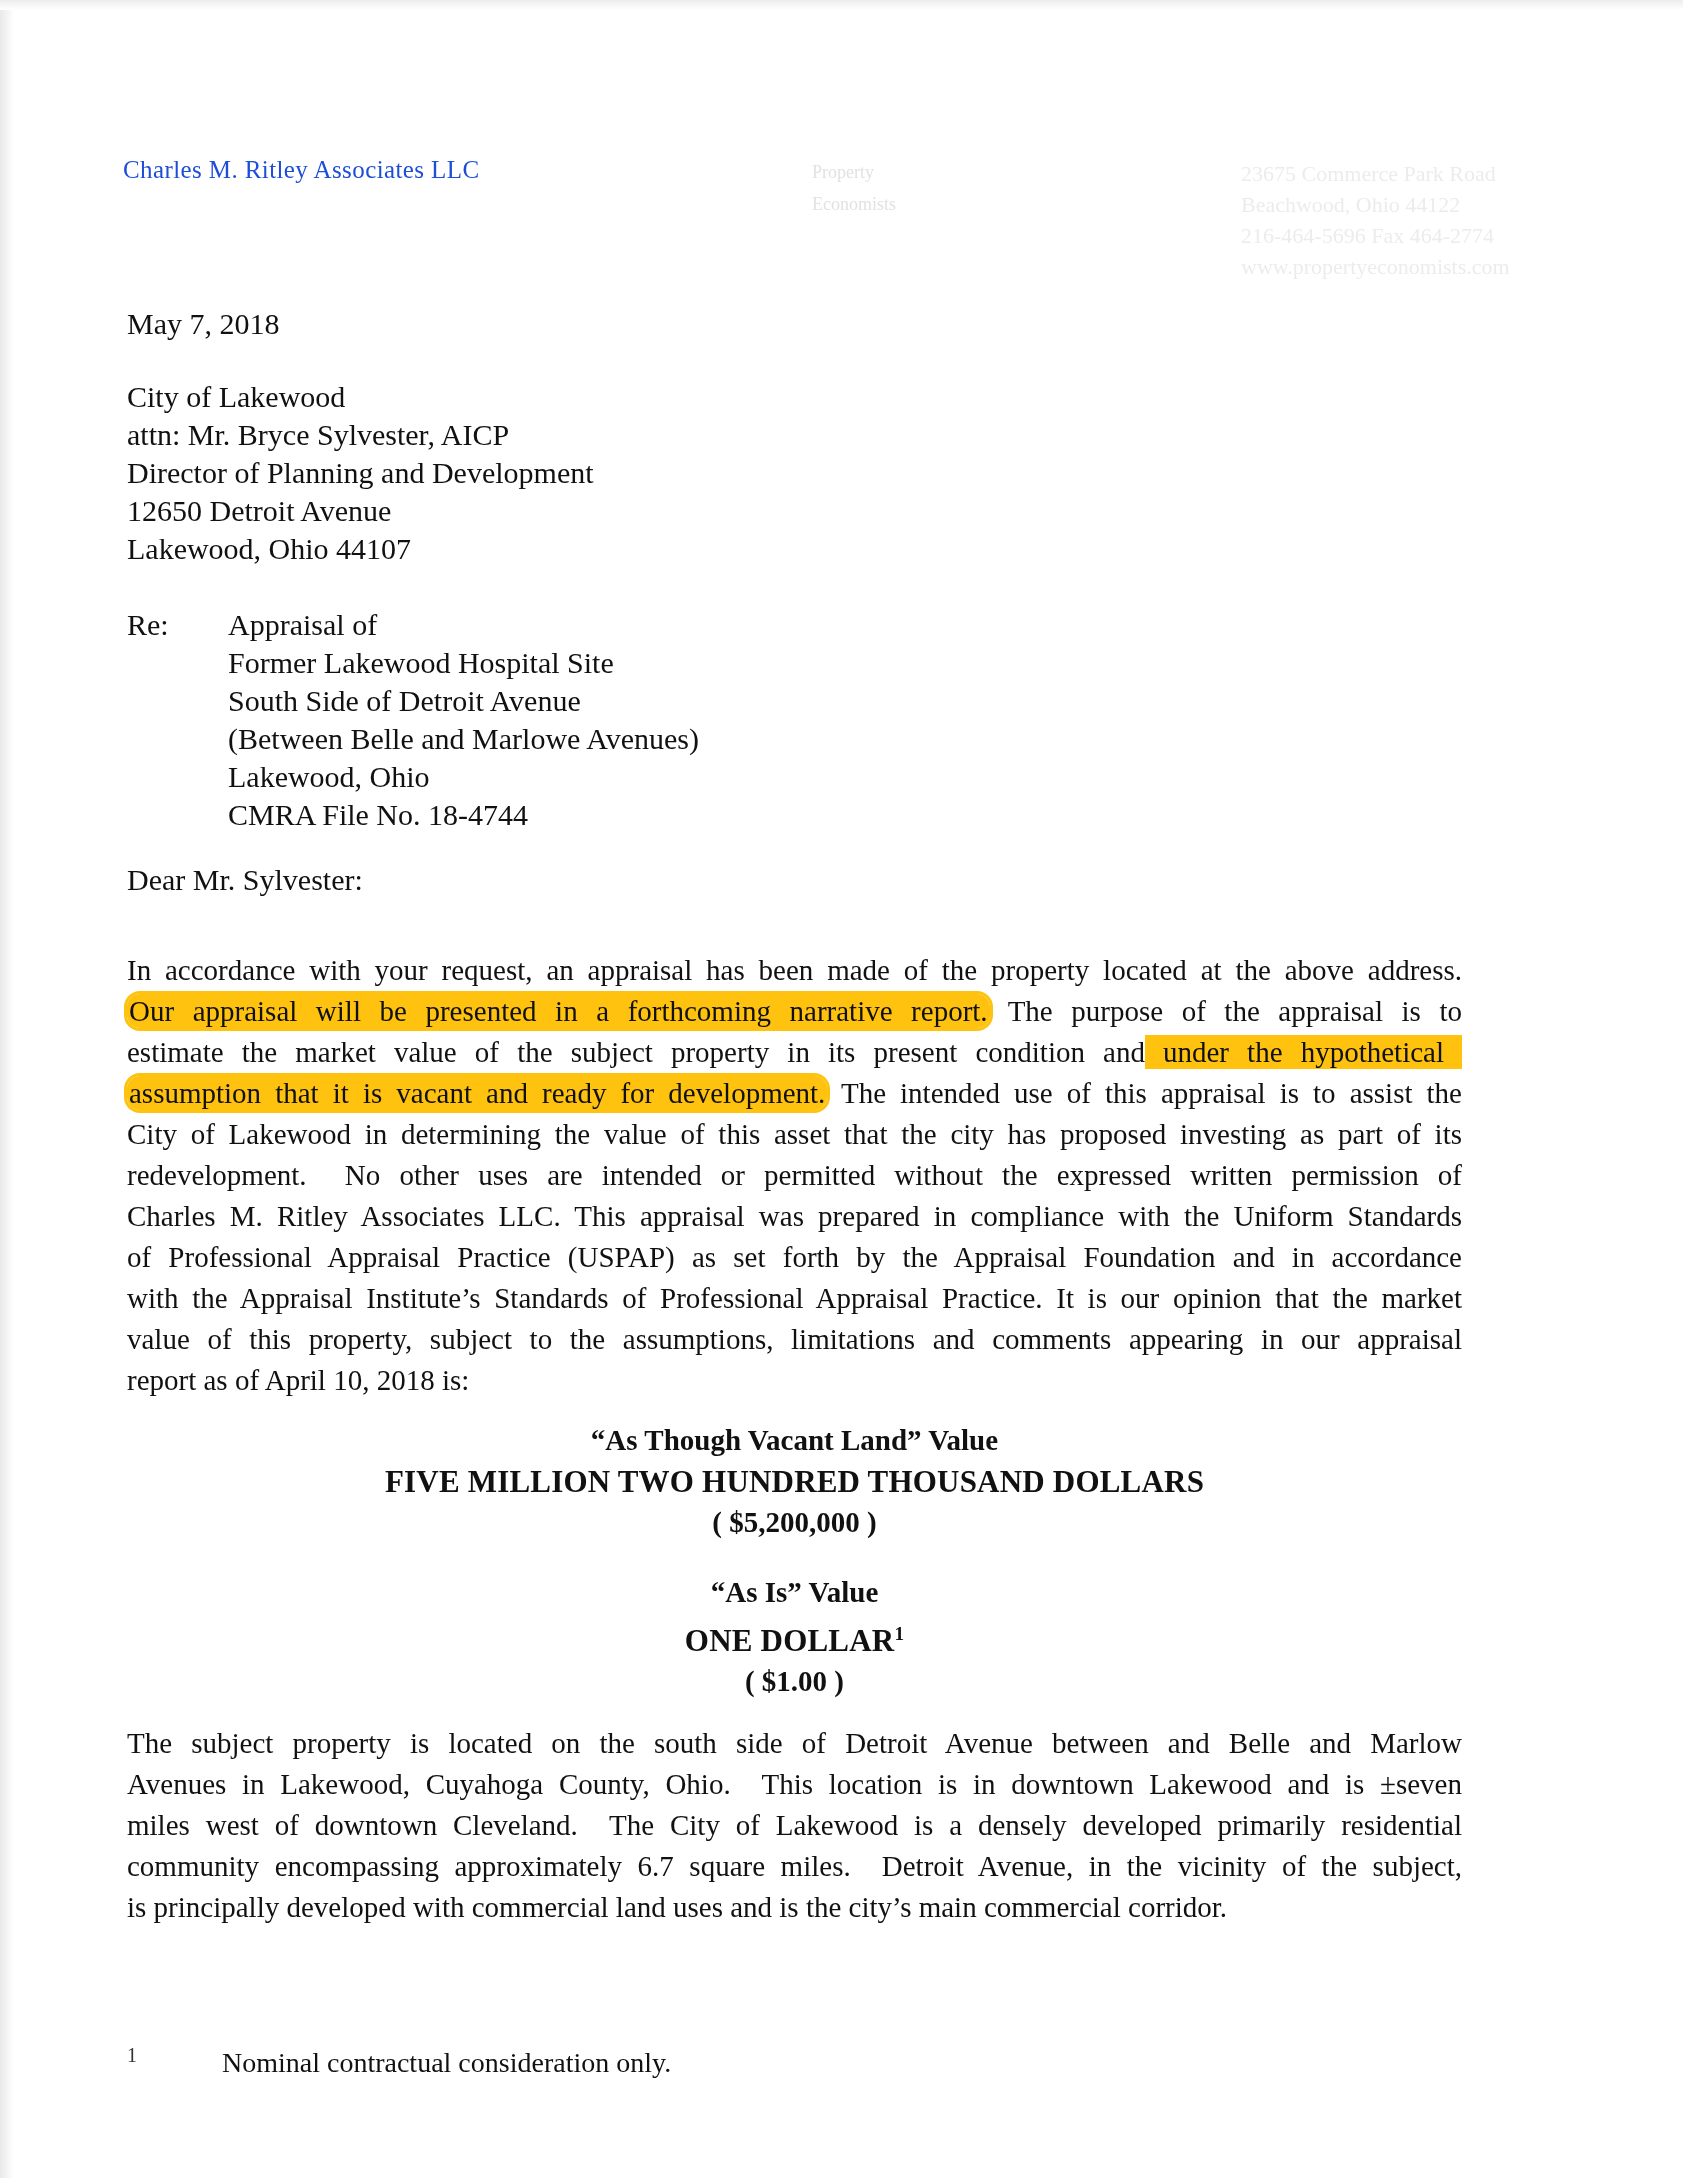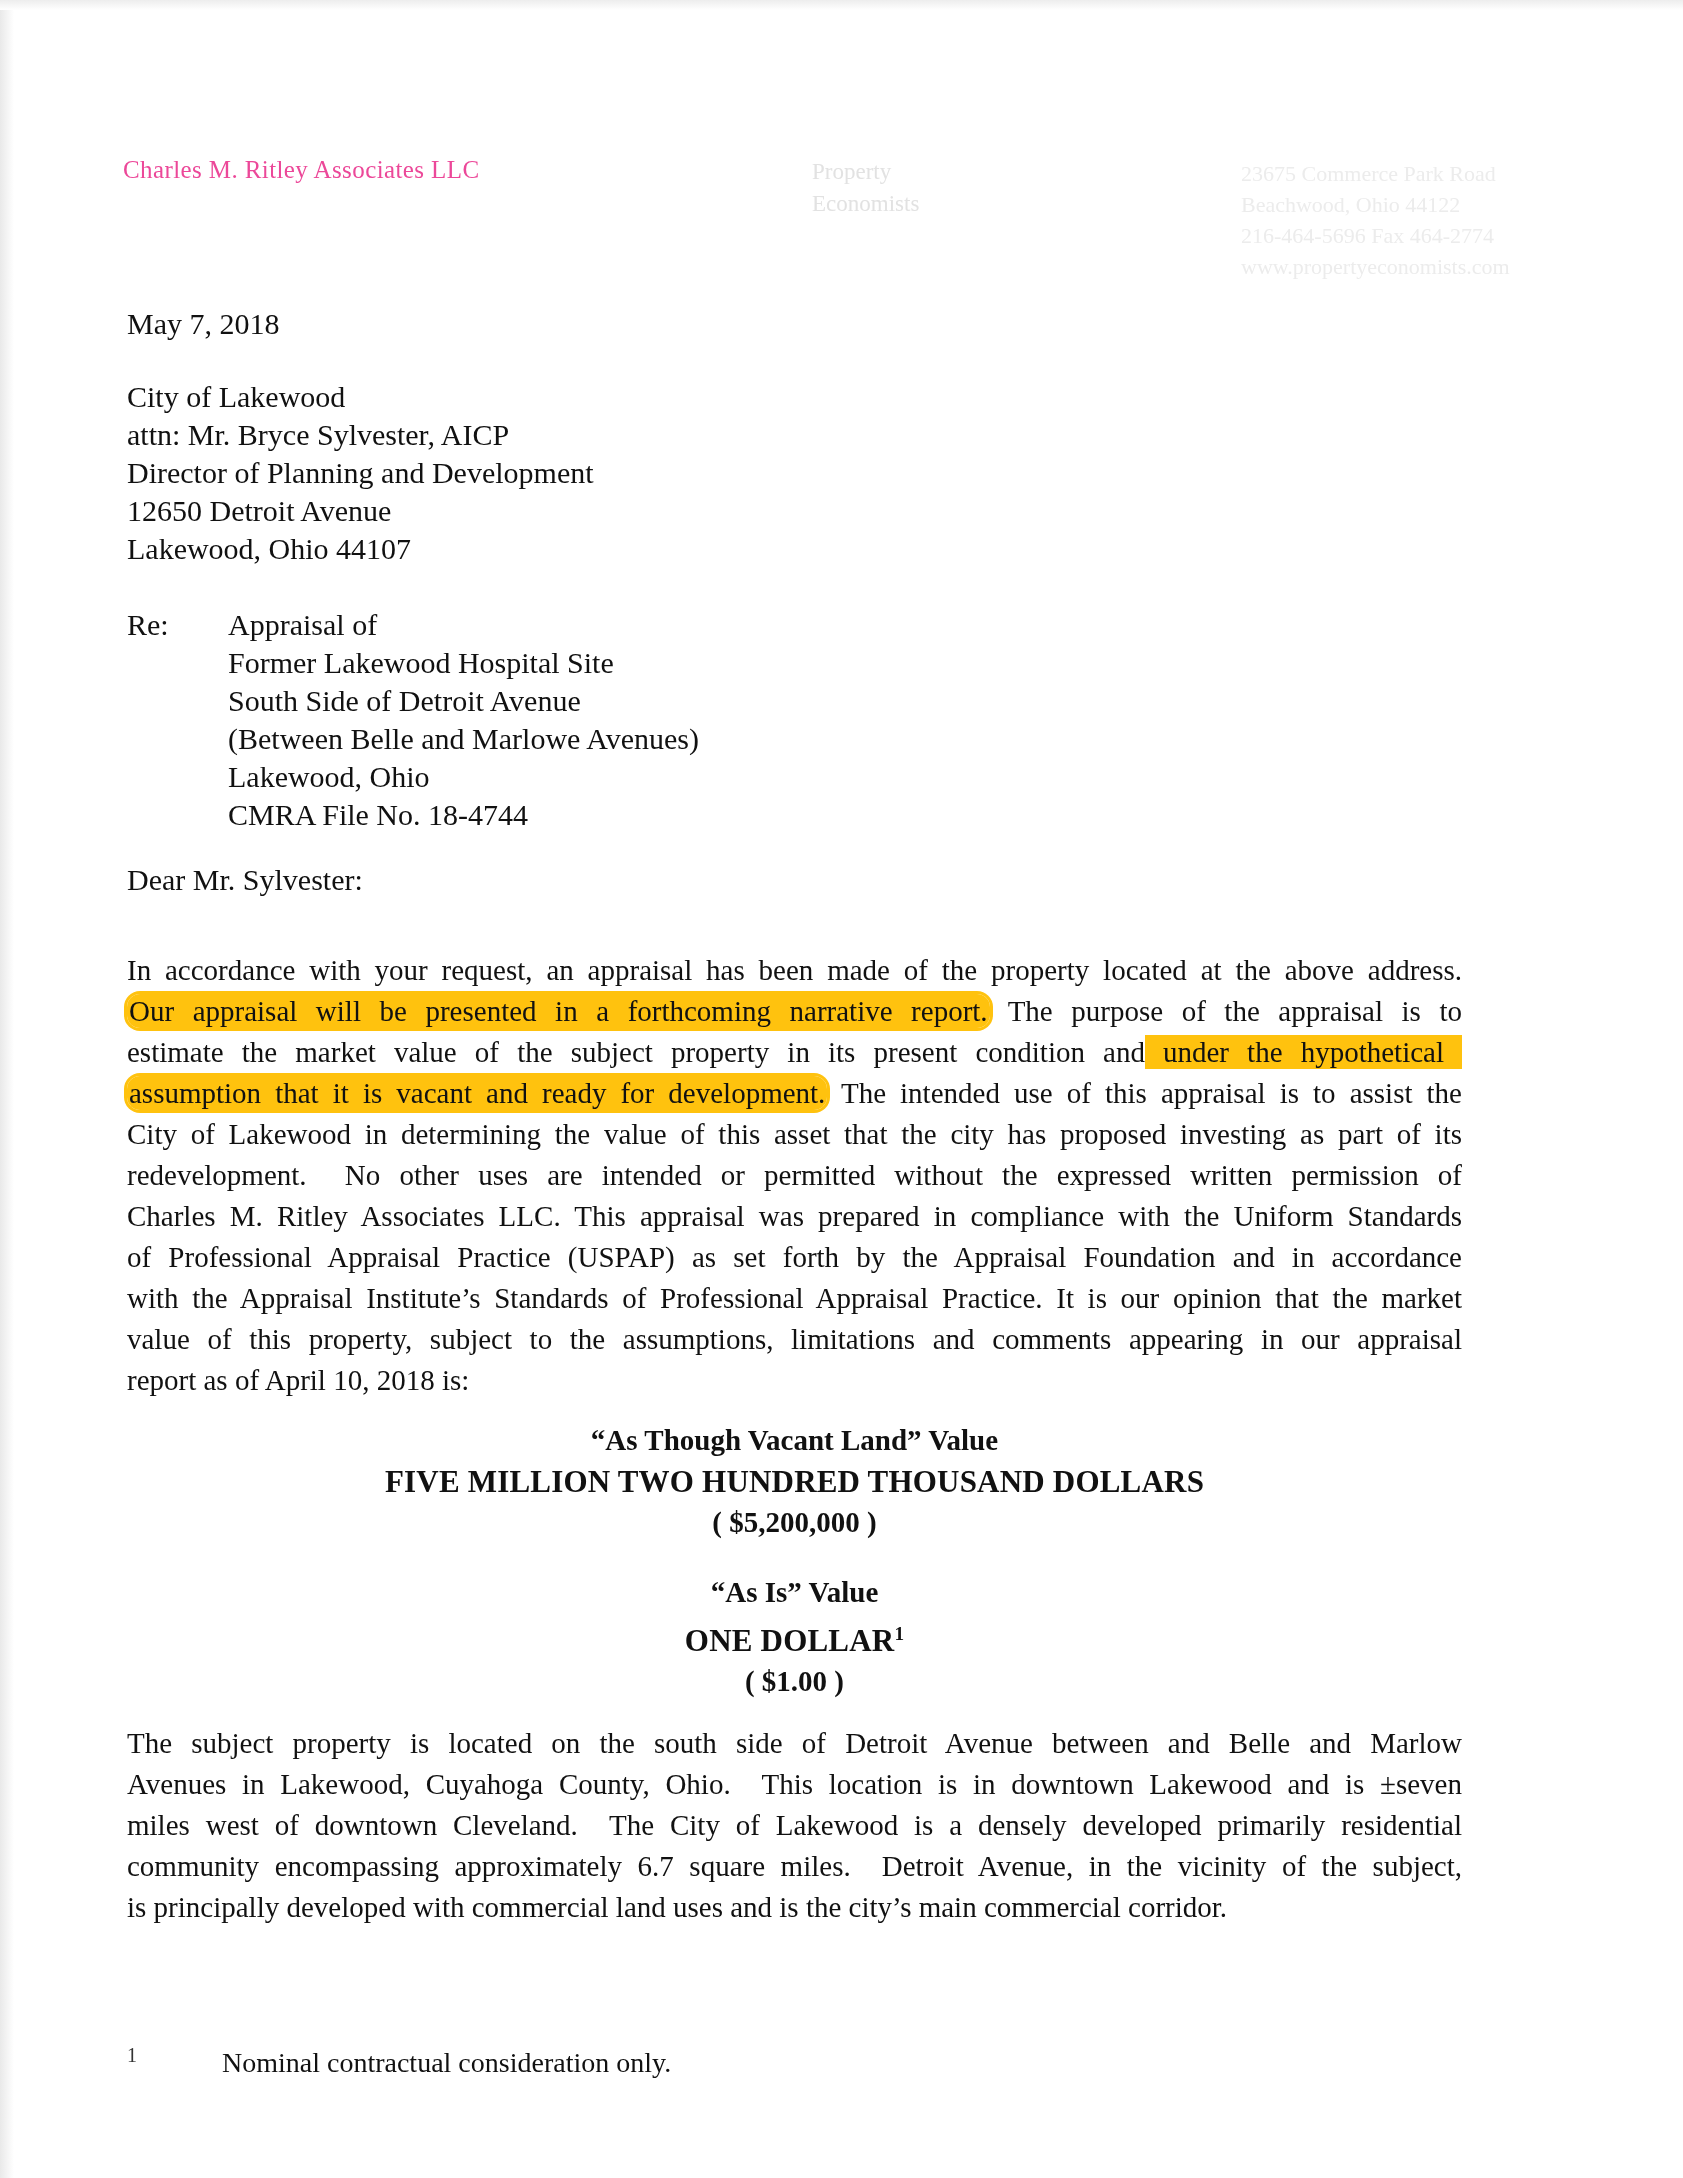--- a/index.html
+++ b/index.html
@@ -39,28 +39,28 @@
     left: 0;
     top: 150;
     width: 1683px;
   }
   .lh-firm {
     position: absolute;
     left: 123px;
     top: 156px;
     font-size: 25px;
     letter-spacing: 0.4px;
-    color: #ec4899;
+    color: #1d4ed8;
     white-space: nowrap;
   }
   .lh-tag {
     position: absolute;
     left: 812px;
     top: 156px;
-    font-size: 23px;
+    font-size: 18px;
     color: #e2e2e2;
     line-height: 32px;
   }
   .lh-addr {
     position: absolute;
     left: 1241px;
     top: 158px;
     font-size: 22px;
     color: #ececec;
     line-height: 31px;

